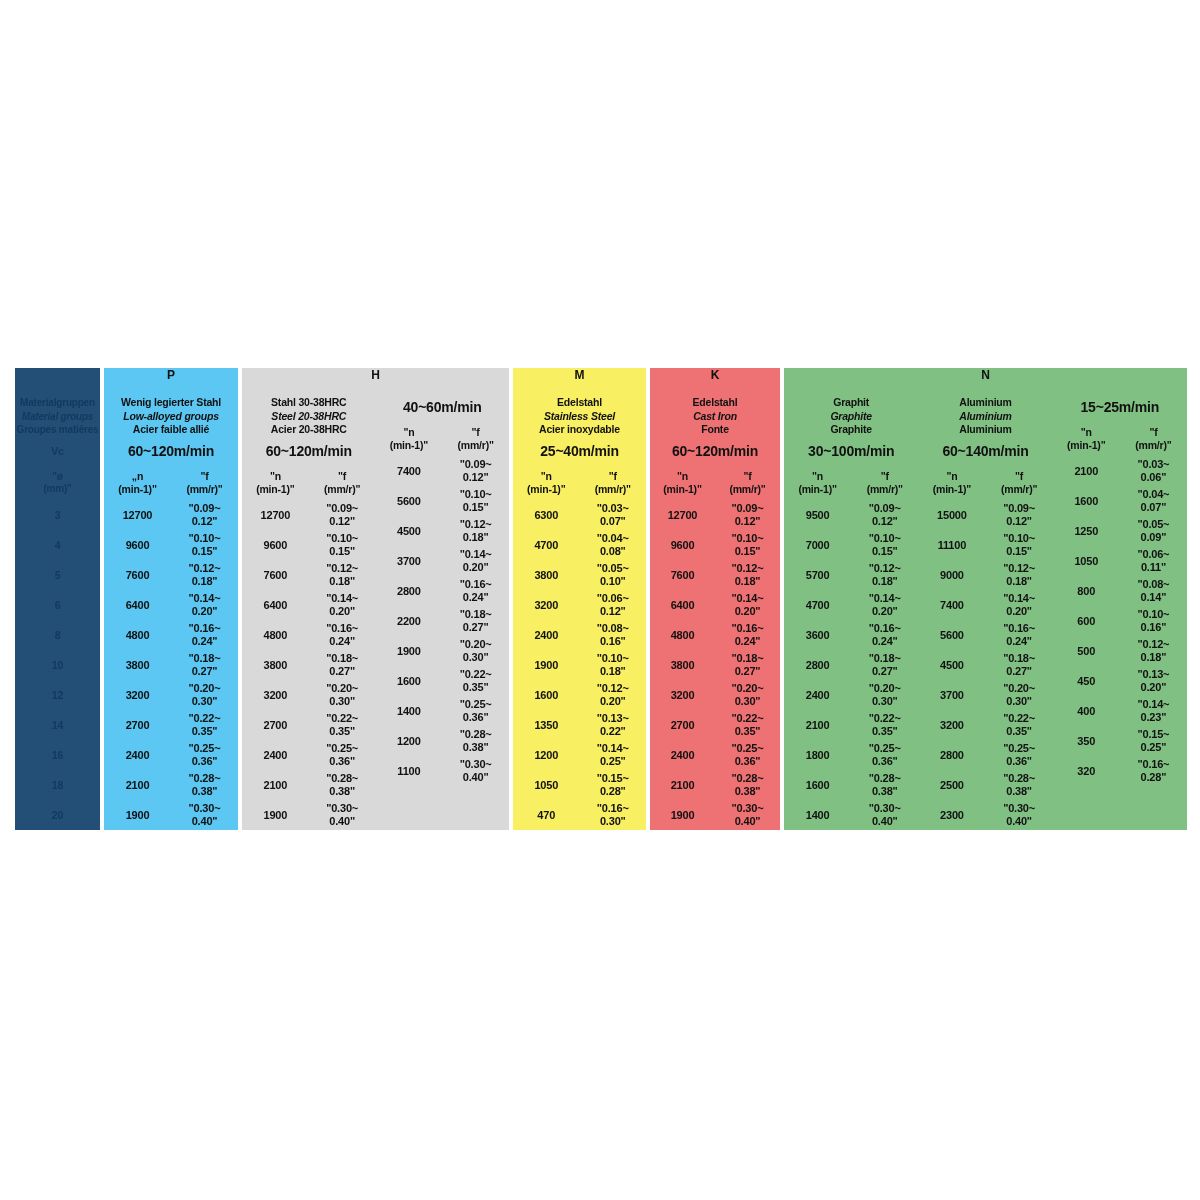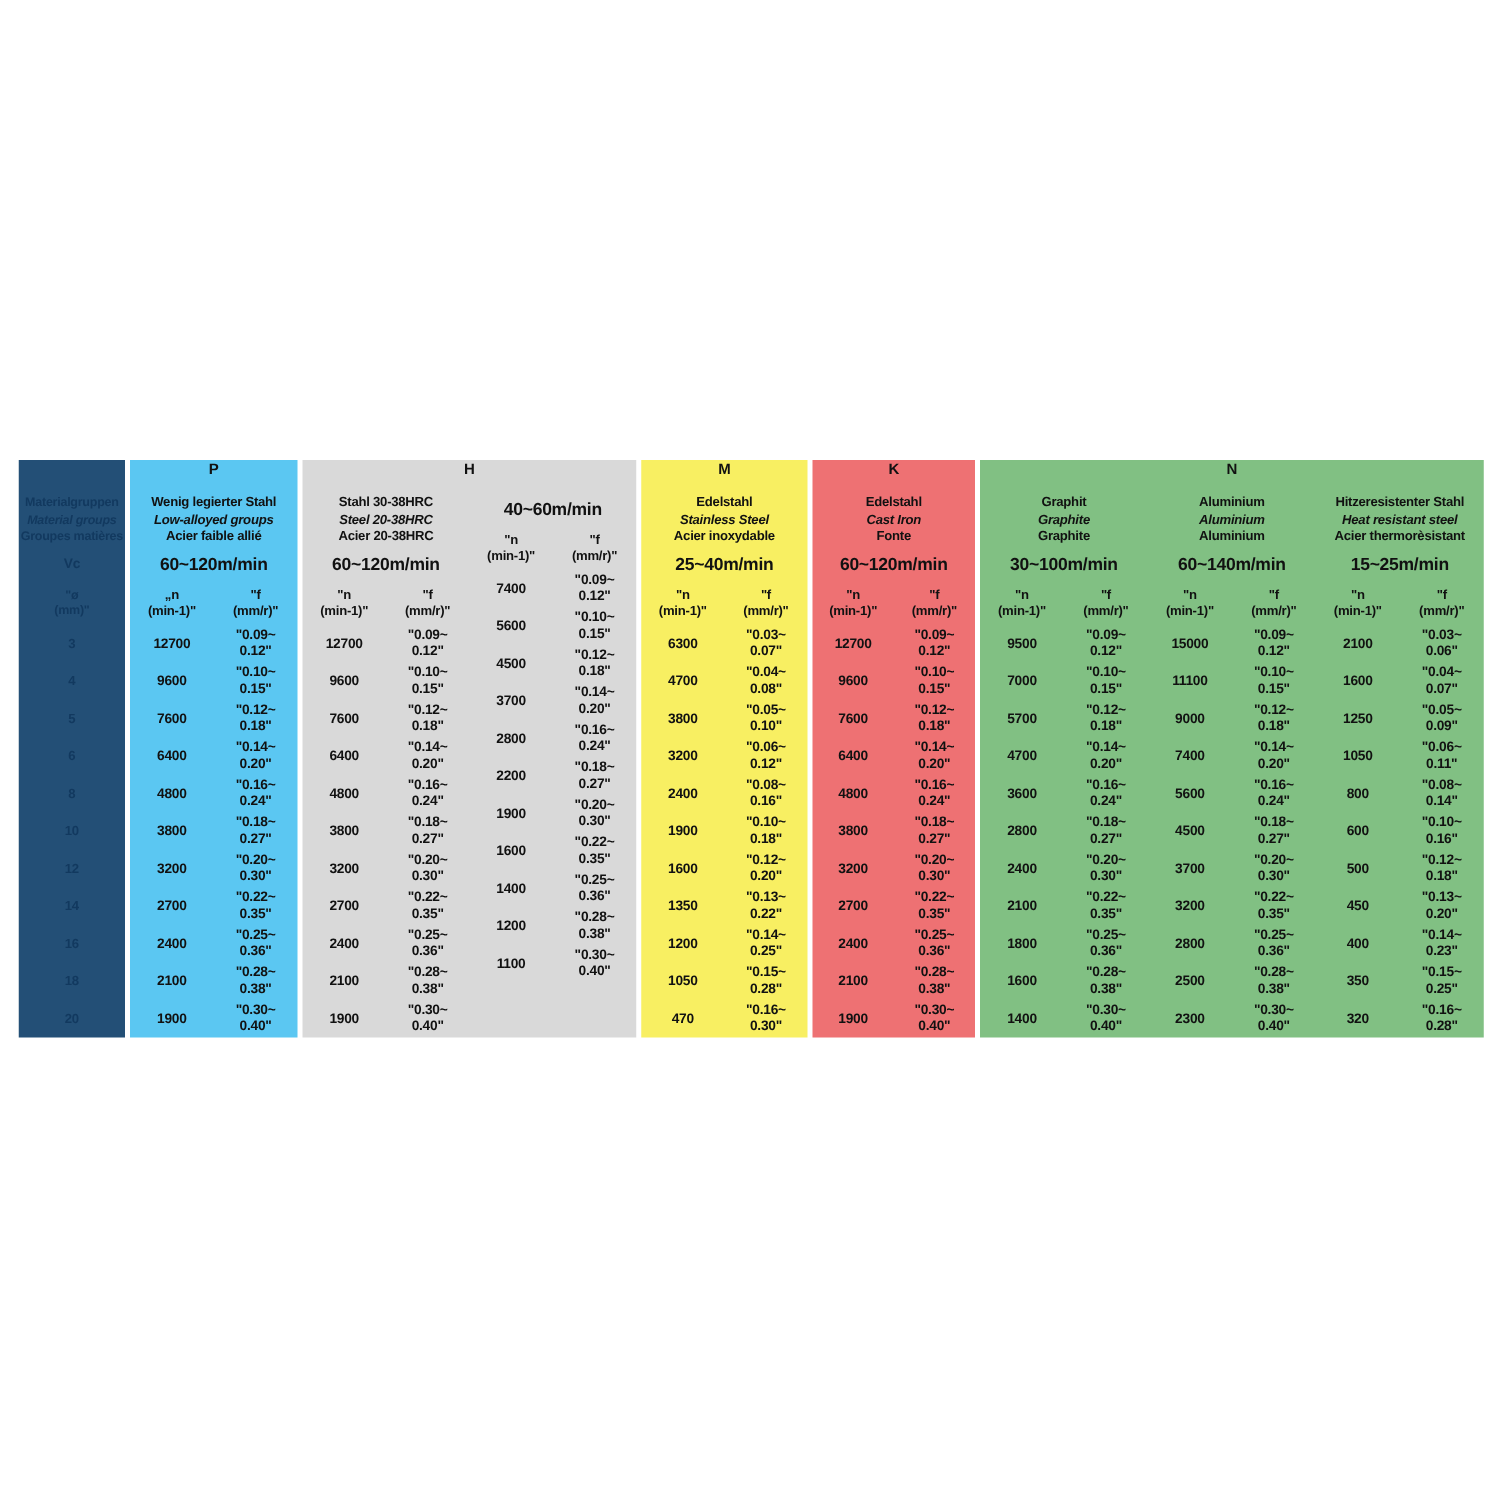--- a/index.html
+++ b/index.html
@@ -749,25 +749,20 @@
             </div>
             <div class="drow">
               <div class="nv">2300</div>
               <div class="fv">
                 <div>"0.30~</div>
                 <div>0.40"</div>
               </div>
             </div>
           </div>
           <div class="subcol">
-            <div class="materials">
-              <div>Hitzeresistenter Stahl</div>
-              <div class="it">Heat resistant steel</div>
-              <div>Acier thermorèsistant</div>
-            </div>
             <div class="vc">15~25m/min</div>
             <div class="nf">
               <div>
                 <div>"n</div>
                 <div>(min-1)"</div>
               </div>
               <div>
                 <div>"f</div>
                 <div>(mm/r)"</div>
               </div>

